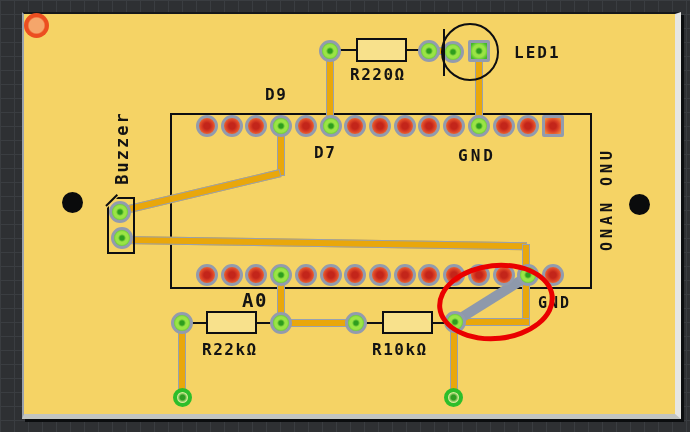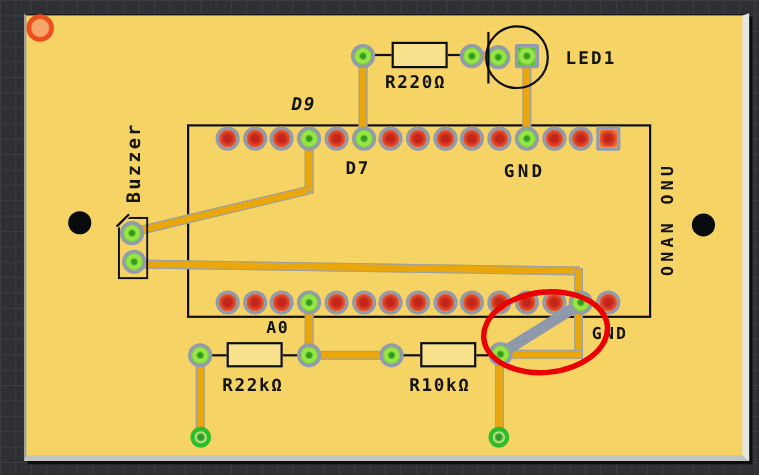--- a/index.html
+++ b/index.html
@@ -124,35 +124,35 @@
   <div class="via" style="left:444px;top:388px;"></div>
 
   <div class="rbox" style="left:356px;top:38px;width:47px;height:20px;"></div>
   <div class="rbox" style="left:206px;top:311px;width:47px;height:19px;"></div>
   <div class="rbox" style="left:382px;top:311px;width:47px;height:19px;"></div>
   <div class="ledc"></div>
   <div class="ledflat"></div>
   <div class="buzzer"></div>
   <div class="buznotch"></div>
 
-  <div class="label" style="left:265px;top:85px;font-style:italic;">D9</div>
+  <div class="label" style="left:265px;top:85px;">D9</div>
   <div class="label" style="left:314px;top:143px;">D7</div>
   <div class="label" style="left:458px;top:146px;letter-spacing:3px;">GND</div>
   <div class="label" style="left:350px;top:65px;">R220Ω</div>
   <div class="label" style="left:514px;top:43px;letter-spacing:2px;">LED1</div>
   <div class="label vlabel" style="left:78px;top:138px;width:88px;font-size:17px;letter-spacing:2px;">Buzzer</div>
   <div class="vstack" id="uno-nano">
       <span class="vchar">U</span>
       <span class="vchar">N</span>
       <span class="vchar">O</span>
       <span class="vchar"> </span>
       <span class="vchar">N</span>
       <span class="vchar">A</span>
       <span class="vchar">N</span>
       <span class="vchar">O</span>
     </div>
-  <div class="label" style="left:242px;top:289px;font-size:15px;">A0</div>
+  <div class="label" style="left:242px;top:289px;font-size:19px;">A0</div>
   <div class="label" style="left:202px;top:340px;text-align:right;">R22kΩ</div>
   <div class="label" style="left:372px;top:340px;">R10kΩ</div>
   <div class="label" style="left:538px;top:294px;font-size:15px;letter-spacing:2px;">GND</div>
 
   <div class="ellipse"></div>
 </div>
 
 </body></html>

